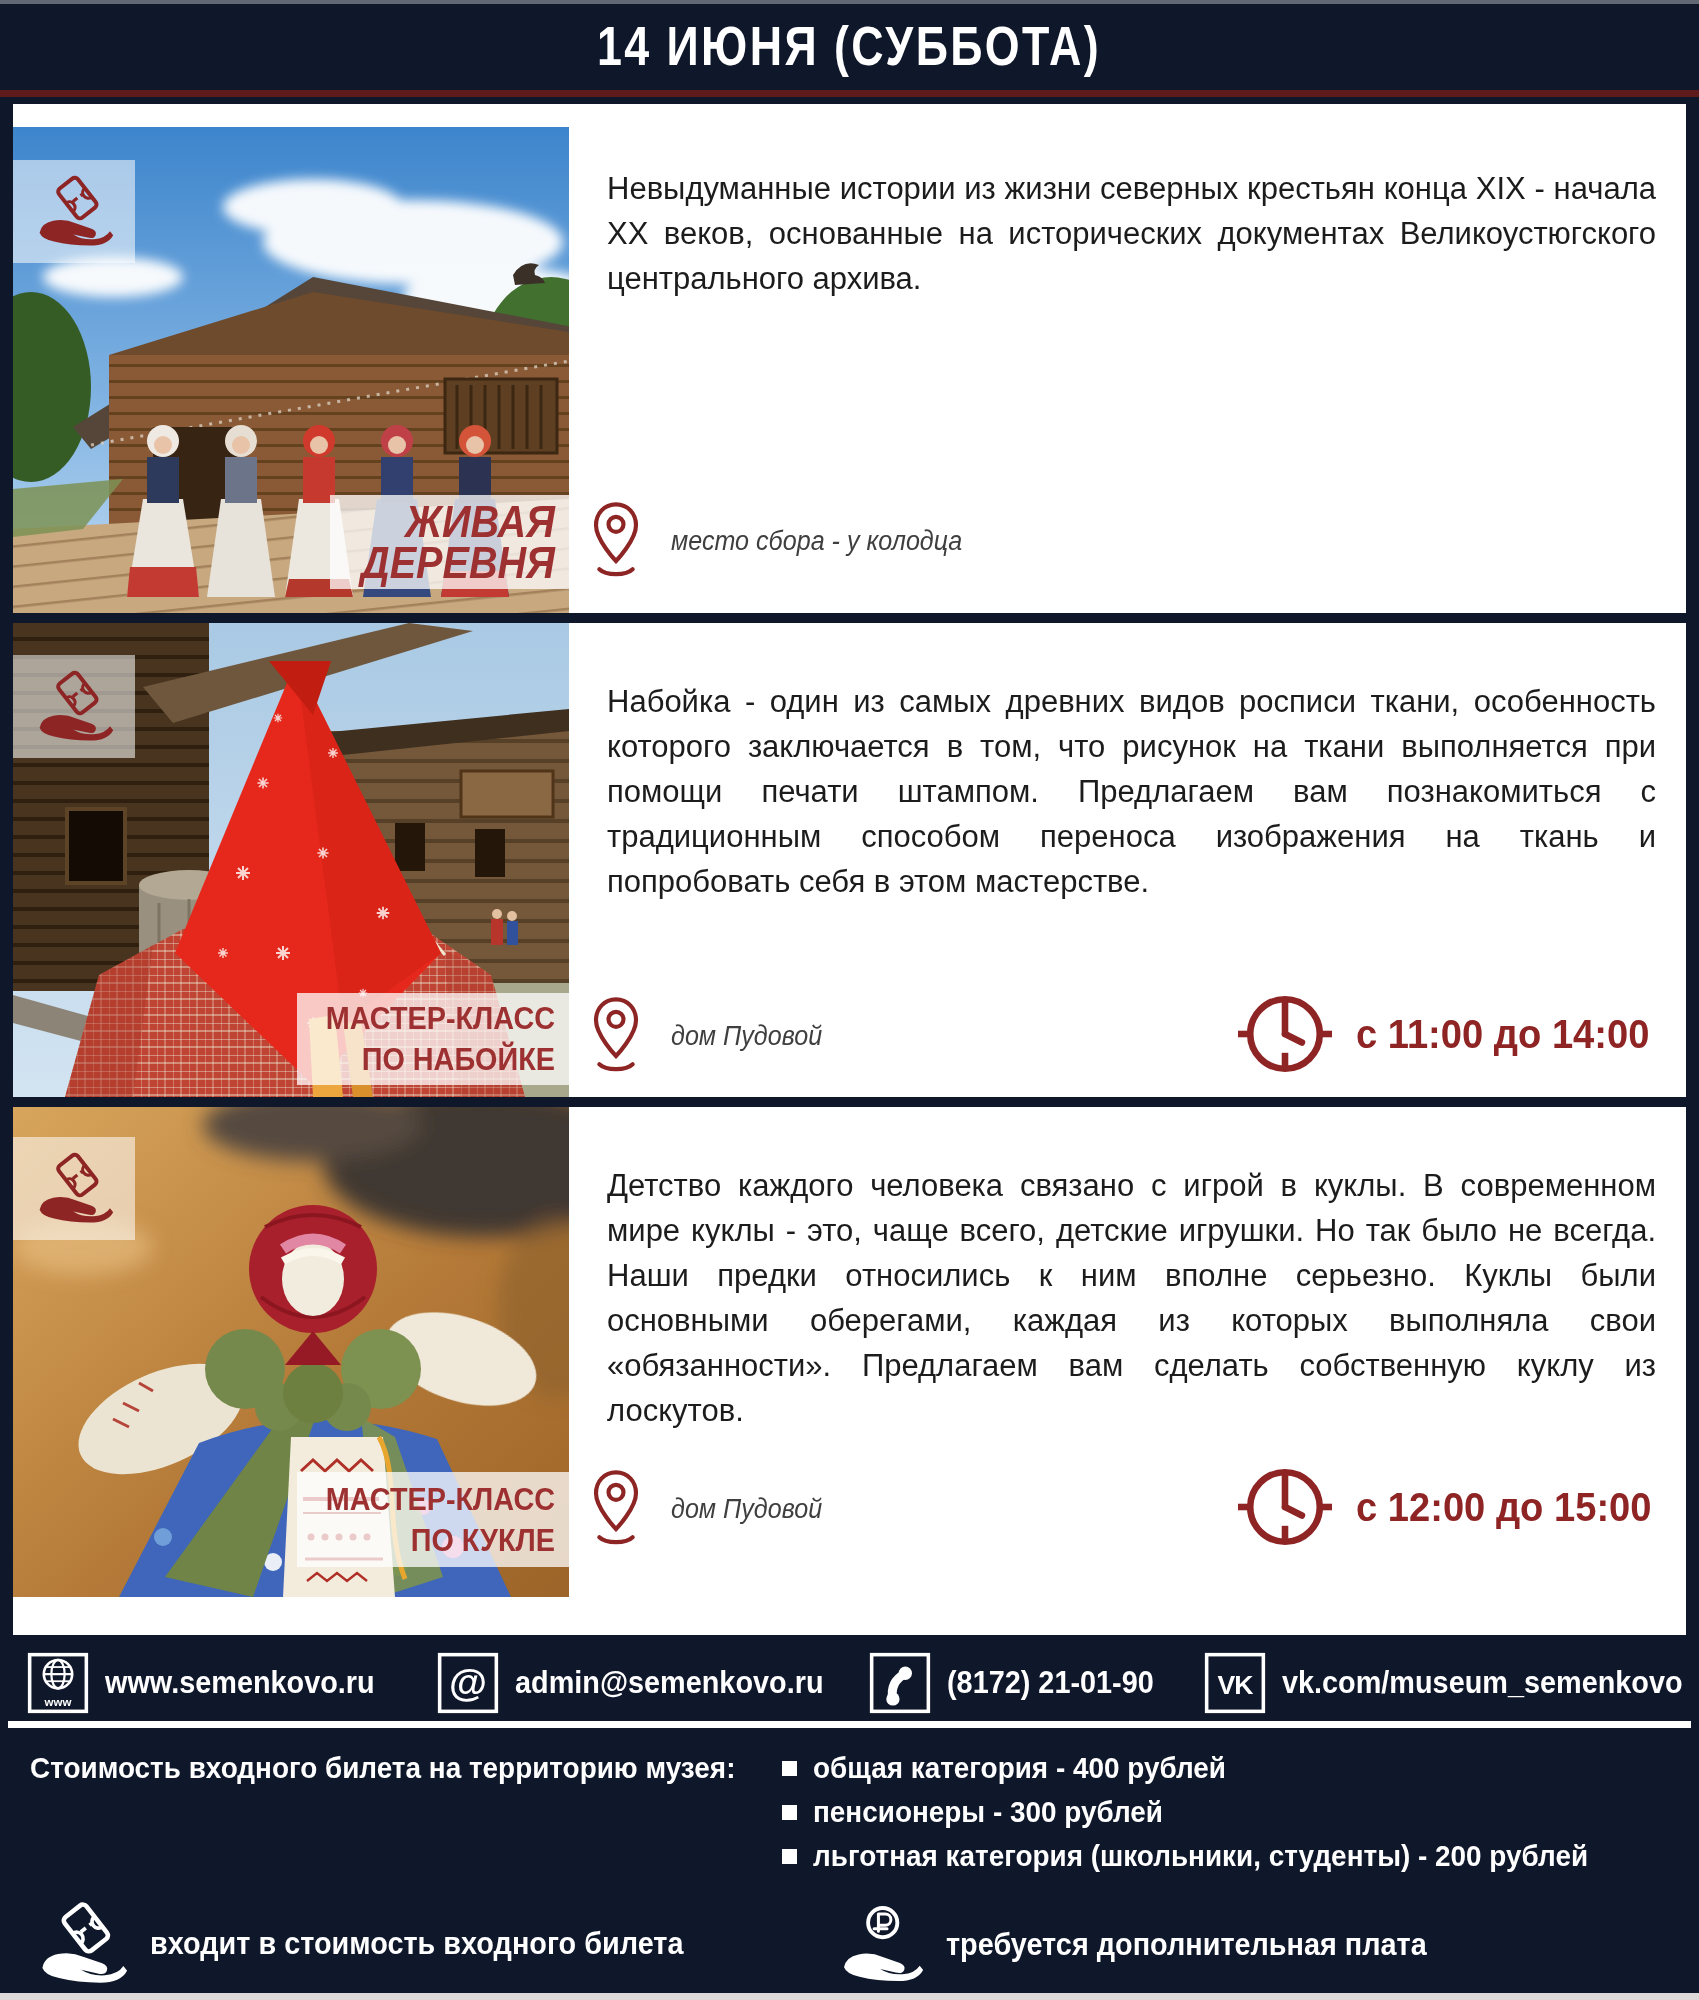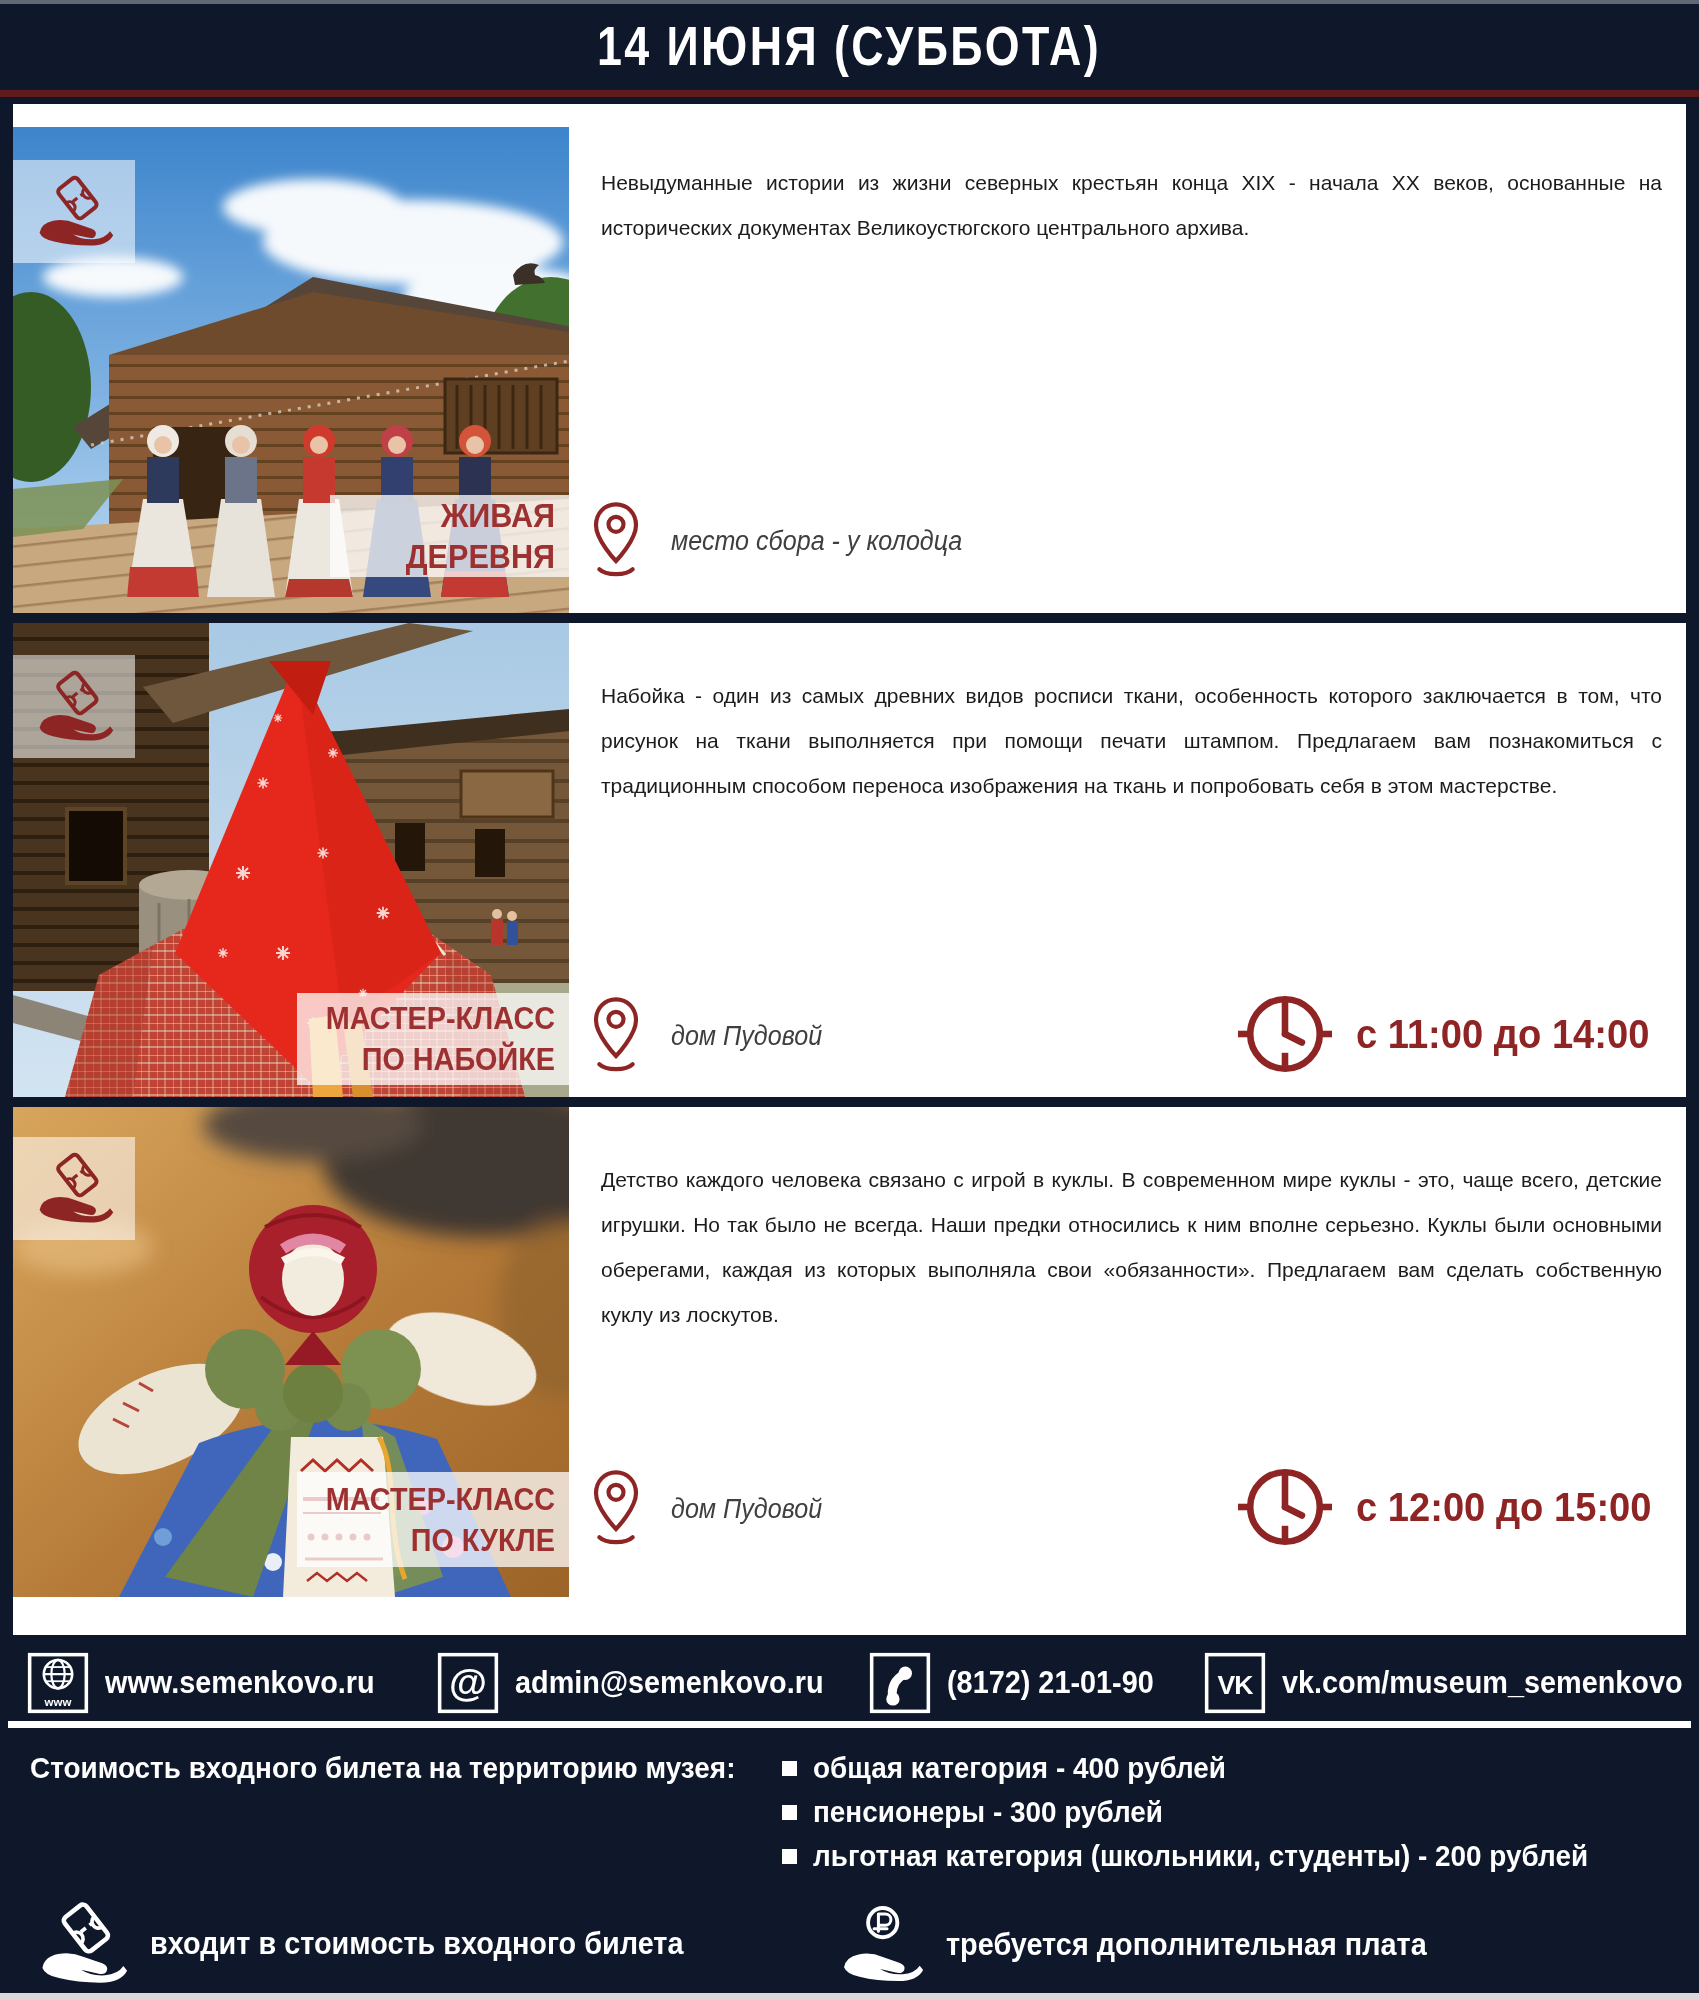--- a/index.html
+++ b/index.html
@@ -34,27 +34,27 @@
     background:rgba(255,255,255,.55);display:flex;align-items:center;justify-content:center;
     color:#8e2525;}
   .card1 .badge{top:33px;}
   .card2 .badge{top:32px;}
   .card3 .badge{top:30px;}
   .badge-svg{width:80px;height:80px;}
 
   .event-label{position:absolute;background:rgba(255,255,255,.75);color:#9d3030;
     font-weight:700;display:flex;flex-direction:column;justify-content:center;
     text-align:right;box-sizing:border-box;padding-right:14px;line-height:41px;}
-  .label1{left:317px;top:368px;width:239px;height:82px;font-size:34px;}
+  .label1{left:317px;top:368px;width:239px;height:94px;font-size:44px;font-style:italic;}
   .label2{left:284px;top:370px;width:272px;height:92px;font-size:32px;}
   .label3{left:284px;top:365px;width:272px;height:95px;font-size:32px;}
   .cond-r{transform:scaleX(.9);transform-origin:right center;}
 
-  .desc{position:absolute;left:578px;right:14px;margin:10px;text-align:justify;
-    color:#1c1c1c;font-size:21px;line-height:45px;}
+  .desc{position:absolute;left:578px;right:14px;margin:16px;text-align:justify;
+    color:#1c1c1c;font-size:31px;line-height:45px;}
   .card1 .desc{top:46px;}
   .card2 .desc{top:40px;}
   .card3 .desc{top:40px;}
 
   .loc{position:absolute;left:578px;display:flex;align-items:center;gap:30px;
     color:#3f3f3f;font-style:italic;font-size:27px;}
   .card1 .loc{top:396px;}
   .card2 .loc{top:372px;}
   .card3 .loc{top:361px;}
   .pin-svg{width:50px;height:82px;color:#8e2525;flex:0 0 auto;}

